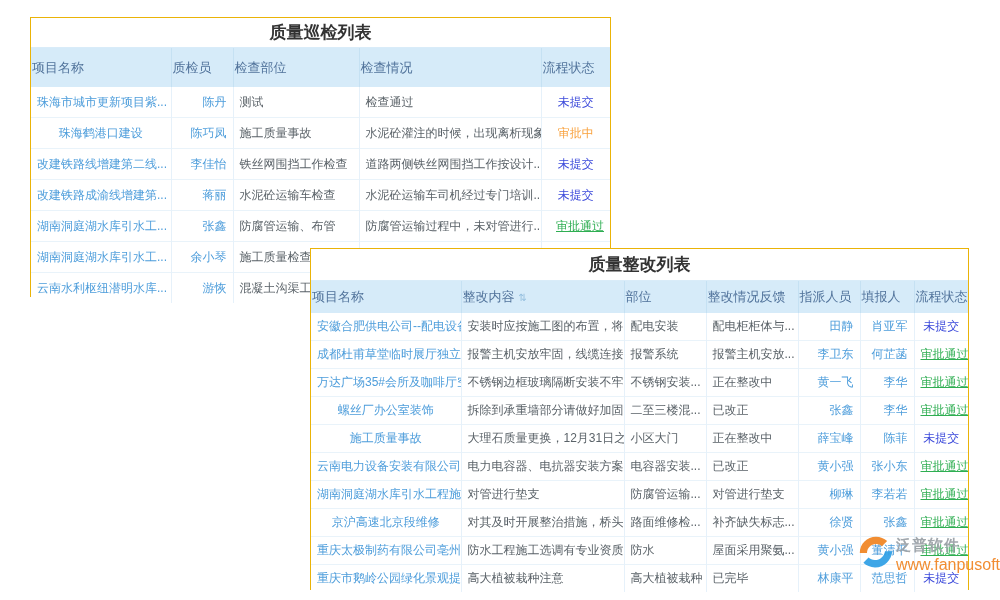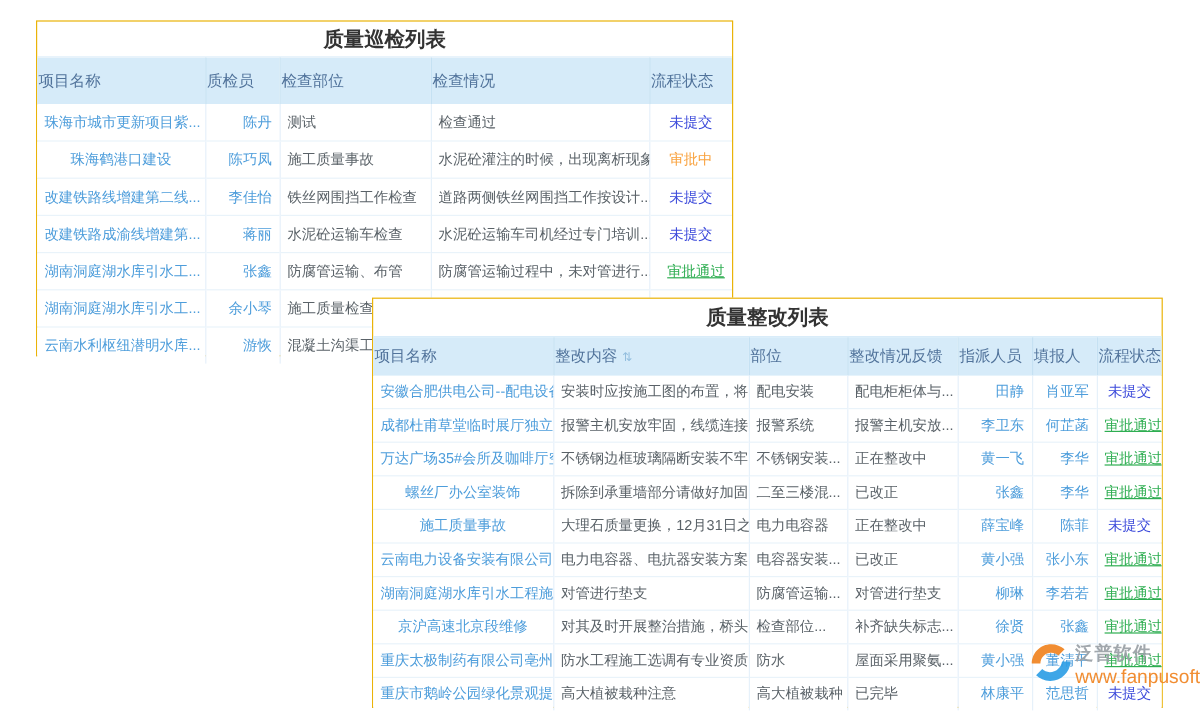--- a/index.html
+++ b/index.html
@@ -194,21 +194,21 @@
           <td class="cell-plain">拆除到承重墙部分请做好加固...</td>
           <td class="cell-plain">二至三楼混...</td>
           <td class="cell-plain">已改正</td>
           <td class="cell-person">张鑫</td>
           <td class="cell-person">李华</td>
           <td class="cell-status status-pass" style="color: rgb(47, 174, 82);">审批通过</td>
         </tr>
         <tr>
           <td class="cell-link">施工质量事故</td>
           <td class="cell-plain">大理石质量更换，12月31日之...</td>
-          <td class="cell-plain">电力电容器</td>
+          <td class="cell-plain">小区大门</td>
           <td class="cell-plain">正在整改中</td>
           <td class="cell-person">薛宝峰</td>
           <td class="cell-person">陈菲</td>
           <td class="cell-status" style="color: rgb(61, 75, 219);">未提交</td>
         </tr>
         <tr>
           <td class="cell-link">云南电力设备安装有限公司20...</td>
           <td class="cell-plain">电力电容器、电抗器安装方案,...</td>
           <td class="cell-plain">电容器安装...</td>
           <td class="cell-plain">已改正</td>
@@ -221,21 +221,21 @@
           <td class="cell-plain">对管进行垫支</td>
           <td class="cell-plain">防腐管运输...</td>
           <td class="cell-plain">对管进行垫支</td>
           <td class="cell-person">柳琳</td>
           <td class="cell-person">李若若</td>
           <td class="cell-status status-pass" style="color: rgb(47, 174, 82);">审批通过</td>
         </tr>
         <tr>
           <td class="cell-link">京沪高速北京段维修</td>
           <td class="cell-plain">对其及时开展整治措施，桥头...</td>
-          <td class="cell-plain">检查部位...</td>
+          <td class="cell-plain">路面维修检...</td>
           <td class="cell-plain">补齐缺失标志...</td>
           <td class="cell-person">徐贤</td>
           <td class="cell-person">张鑫</td>
           <td class="cell-status status-pass" style="color: rgb(47, 174, 82);">审批通过</td>
         </tr>
         <tr>
           <td class="cell-link">重庆太极制药有限公司亳州中...</td>
           <td class="cell-plain">防水工程施工选调有专业资质...</td>
           <td class="cell-plain">防水</td>
           <td class="cell-plain">屋面采用聚氨...</td>

